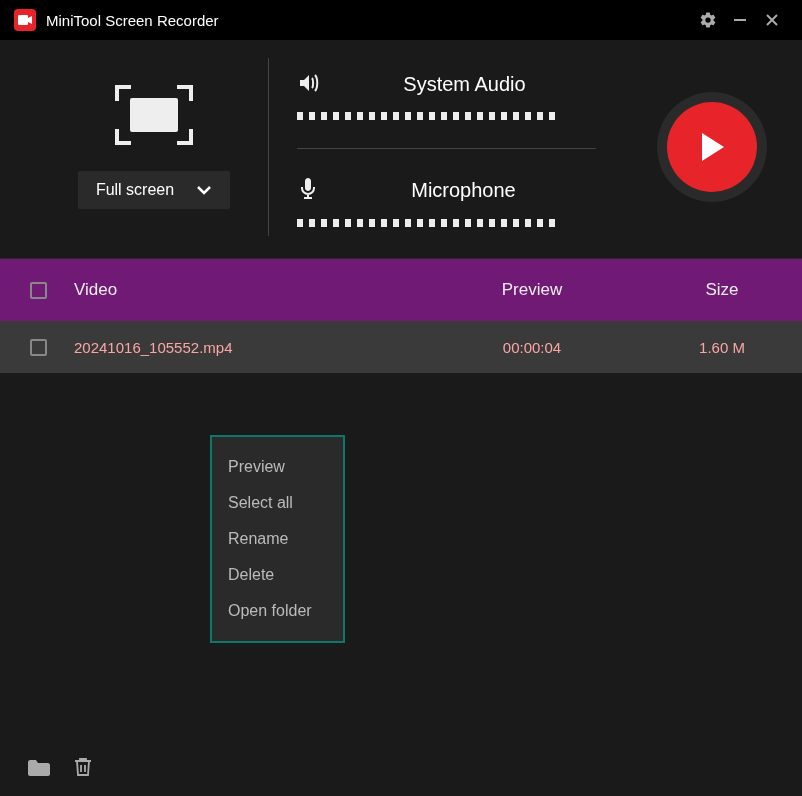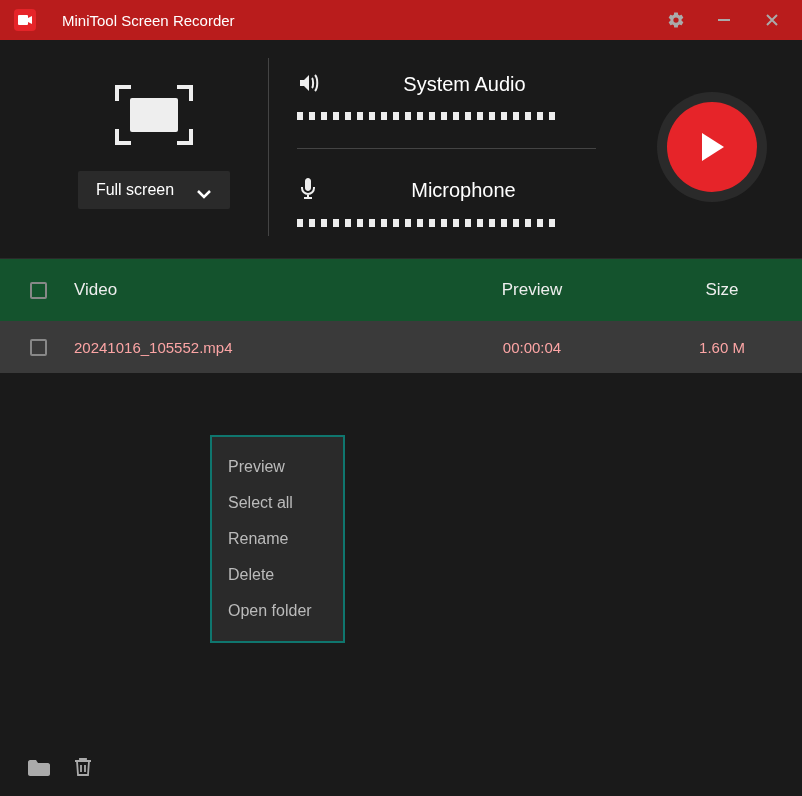--- a/index.html
+++ b/index.html
@@ -10,22 +10,21 @@
       width: 802px;
       height: 796px;
       overflow: hidden;
       user-select: none;
     }
     .titlebar {
       height: 40px;
       display: flex;
       align-items: center;
       padding: 12px 14px;
-      background: #b91c1c;
-      gap: 16px;
+      background: #000000;
     }
     .app-icon {
       width: 22px;
       height: 22px;
       background: #e62429;
       border-radius: 4px;
       display: flex;
       align-items: center;
       justify-content: center;
       margin-right: 10px;
@@ -80,21 +79,21 @@
       position: absolute;
       top: 13px; left: 15px; right: 15px; bottom: 13px;
       background: #eee;
       border-radius: 2px;
     }
     .fullscreen-btn {
       background: #2a2a2a;
       padding: 10px 18px;
       border-radius: 2px;
       display: flex;
-      align-items: flex-end;
+      align-items: center;
       gap: 22px;
       color: #fff;
       font-size: 16px;
       cursor: pointer;
     }
     
     .vdivider {
       width: 1px;
       height: 178px;
       background: #444;
@@ -156,21 +155,21 @@
       display: flex;
       align-items: center;
       justify-content: center;
       cursor: pointer;
     }
     
     .table-header {
       display: flex;
       align-items: center;
       height: 62px;
-      background: #14532d;
+      background: #701a75;
       color: #eee;
       font-size: 17px;
       padding-left: 30px;
     }
     .col-check { width: 44px; }
     .col-video { flex: 1; }
     .col-dur { width: 220px; text-align: center; }
     .col-size { width: 160px; text-align: center; }
     
     .checkbox {

